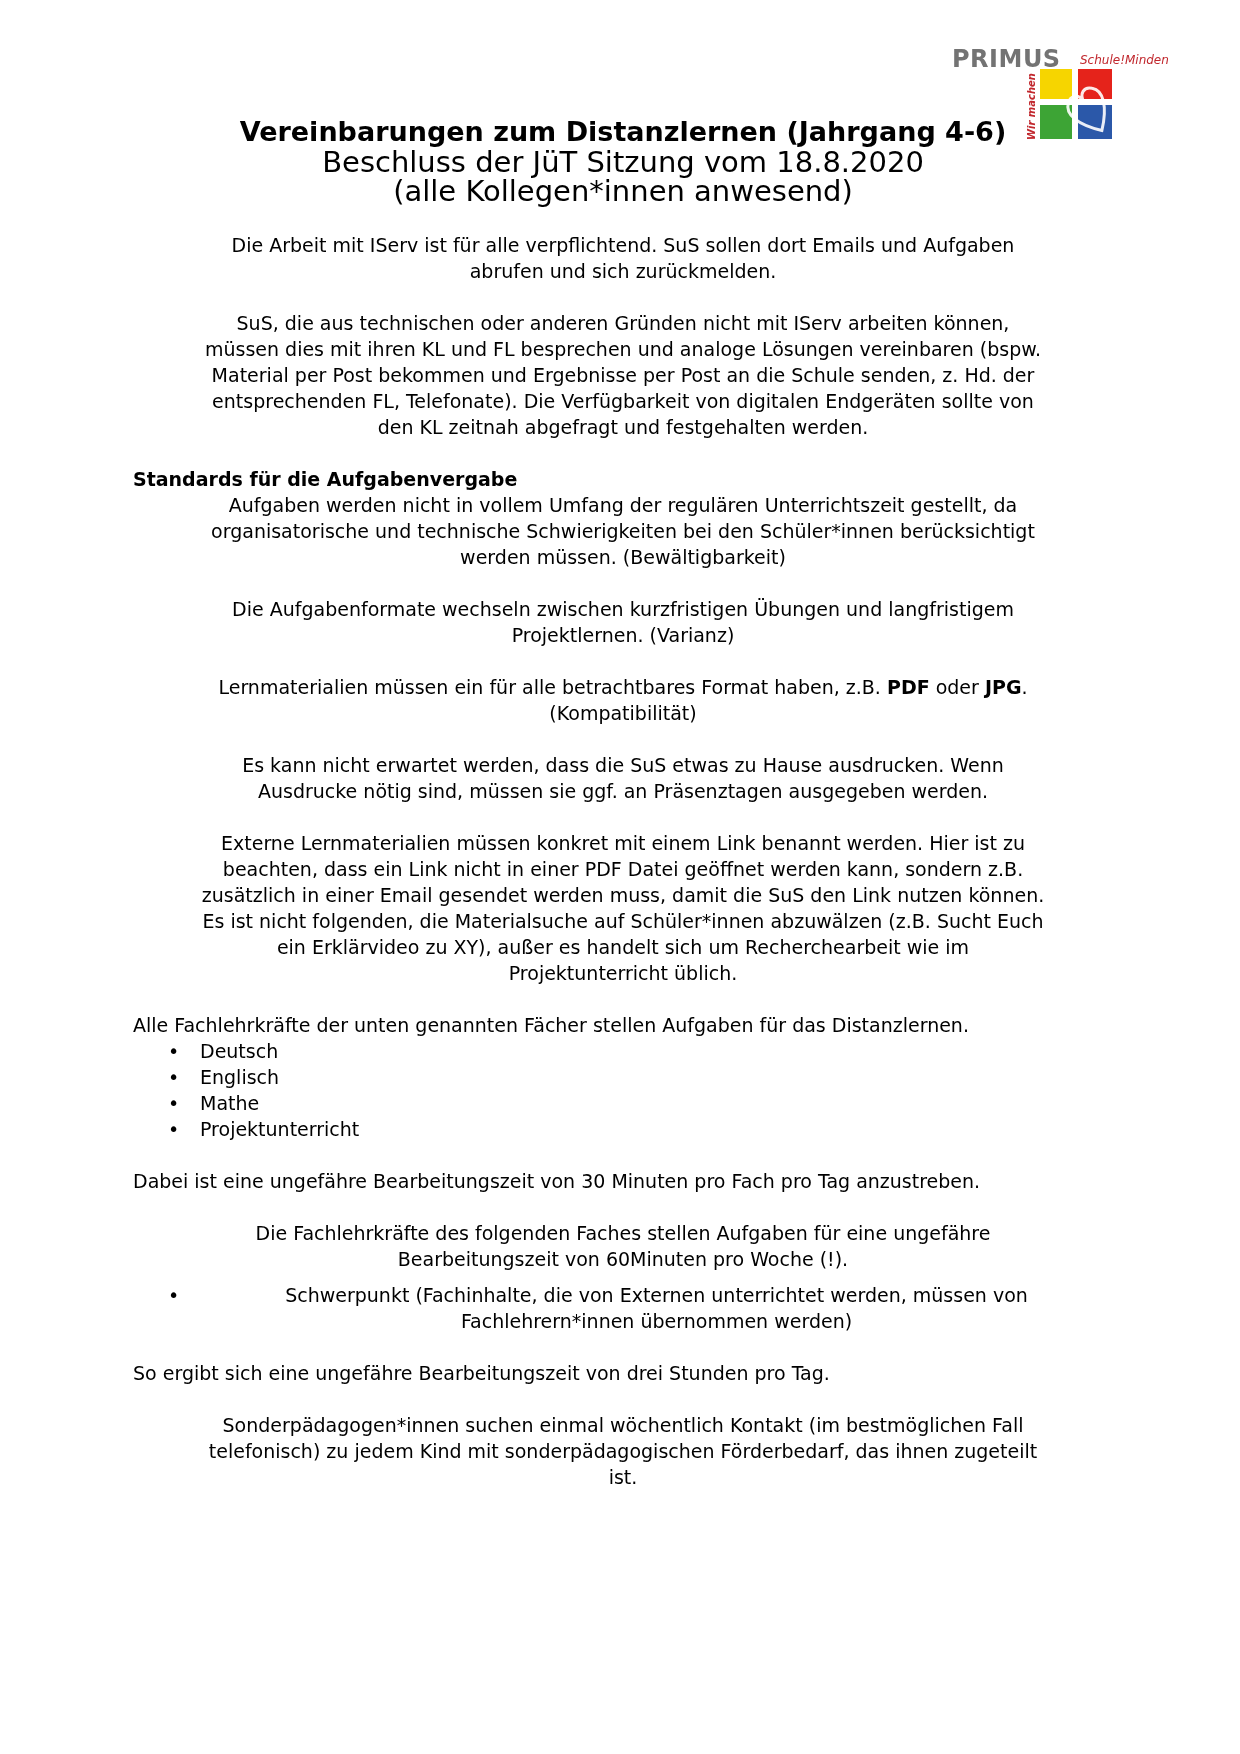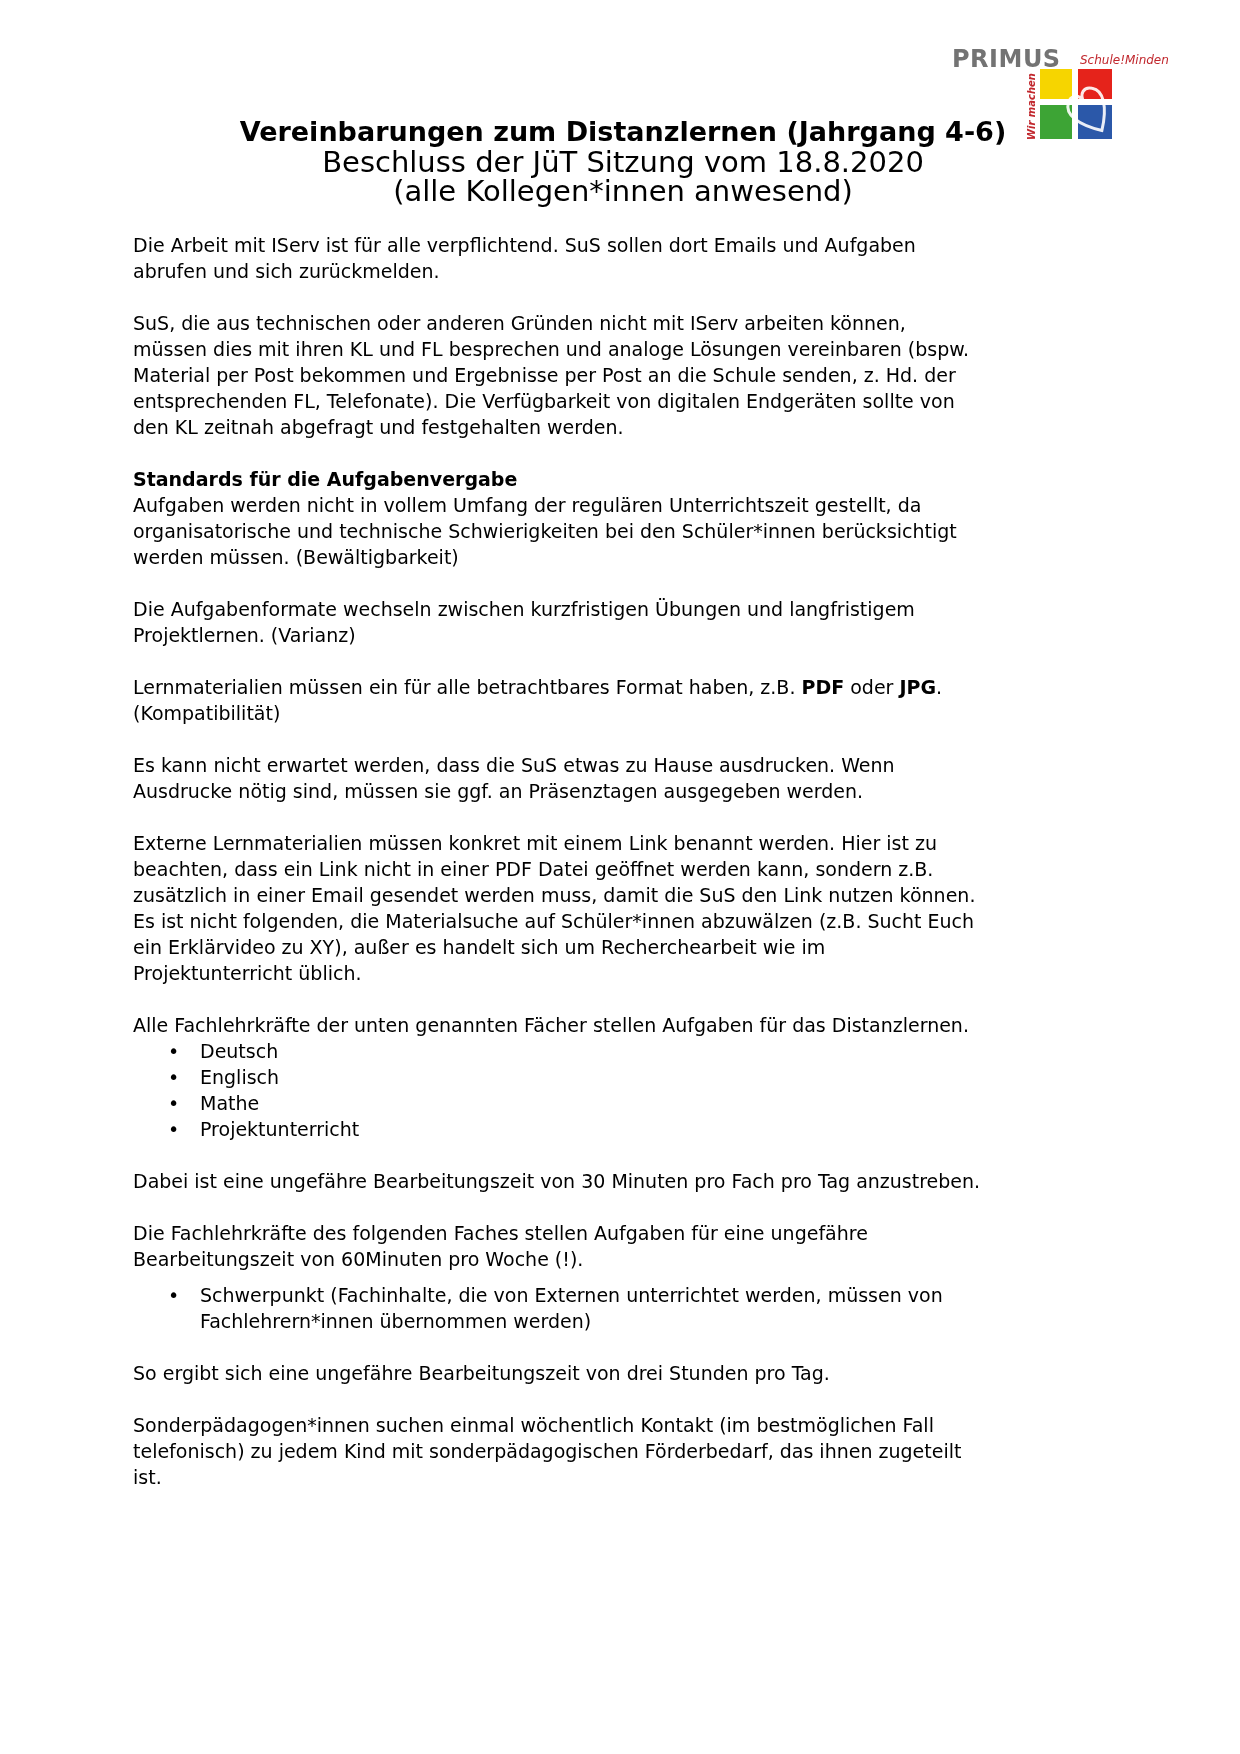--- a/index.html
+++ b/index.html
@@ -64,21 +64,21 @@
   }
   .doc-subtitle {
     text-align: center;
     font-size: 29px;
     line-height: 29px;
     margin: 0;
   }
   .body-start { margin-top: 20px; }
   .para { margin: 26px 0 0 0; }
   .para.no-gap { margin-top: 0; }
-  .line { display: block; white-space: pre-wrap; }
+  .line { display: block; white-space: pre-wrap; text-align: center; }
   .heading { font-weight: 700; }
   .b { font-weight: 700; }
   ul.bullets {
     margin: 0; padding: 0;
     list-style: none;
   }
   ul.bullets.para { margin-top: 10px; }
   ul.bullets li {
     position: relative;
     padding-left: 67px;

